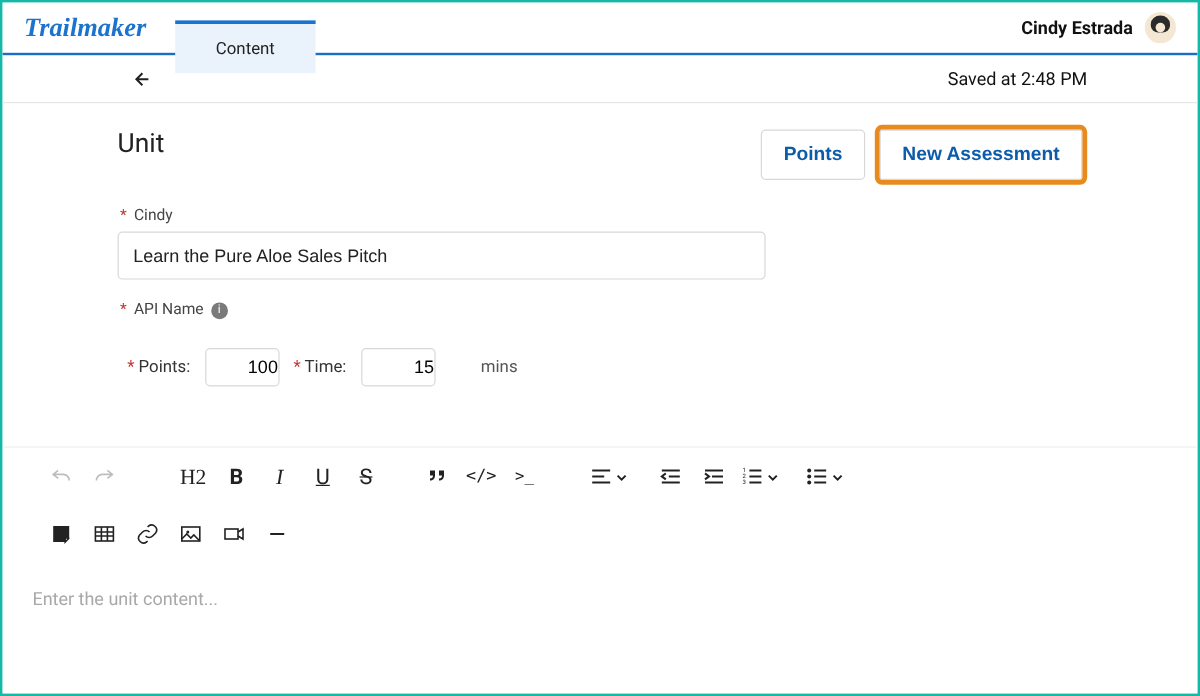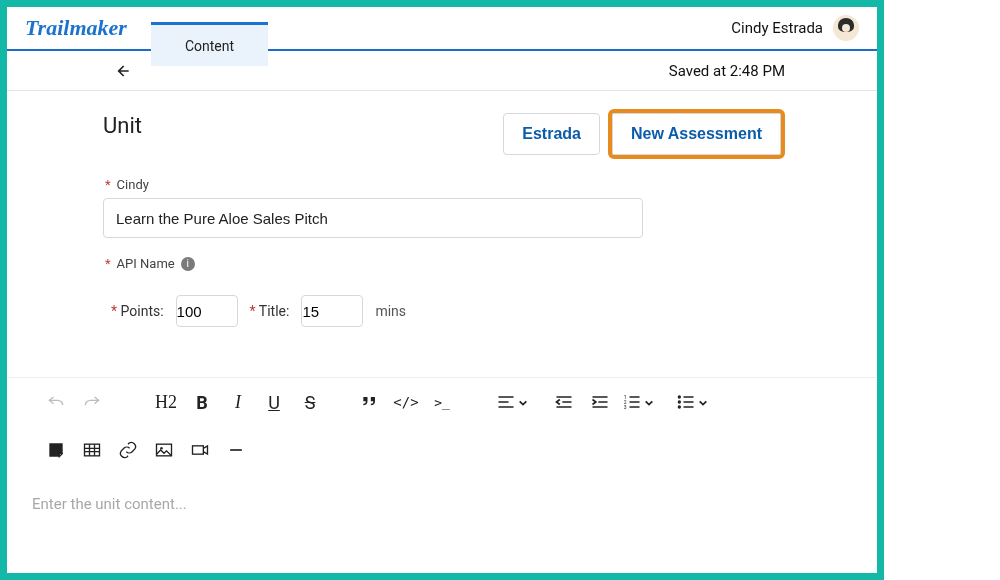--- a/index.html
+++ b/index.html
@@ -1,29 +1,29 @@
 <!DOCTYPE html>
 <html><head>
 <meta charset="utf-8">
 <style>
   * { box-sizing: border-box; margin: 0; padding: 0; }
   html, body { width: 1000px; height: 580px; font-family: -apple-system, BlinkMacSystemFont, "Segoe UI", Roboto, Helvetica, Arial, sans-serif; background: #fff; }
-  .frame { width: 884px; height: 580px; border: 7px solid #14b8a6; position: relative; overflow: hidden; }
+  .frame { width: 1000px; height: 580px; border: 2px solid #14b8a6; position: relative; overflow: hidden; }
 
   
   .topbar { display: flex; align-items: center; height: 44px; border-bottom: 2px solid #1b6cc6; padding: 0 18px; }
   .logo { font-family: Georgia, "Times New Roman", serif; font-size: 22px; font-weight: 700; font-style: italic; }
   .logo-a { color: #1b73cf; }
   .logo-b { color: #1b73cf; font-style: italic; }
   .tab {
     margin-left: 24px; height: 44px; display: flex; align-items: center; padding: 0 34px;
     background: #eaf3fb; border-top: 3px solid #1b73cf; color: #222; font-size: 14px; margin-top: 32px;
   }
   .topbar-spacer { flex: 1; }
-  .username { font-size: 15px; font-weight: 400; color: #111; margin-right: 10px; }
+  .username { font-size: 15px; font-weight: 700; color: #111; margin-right: 10px; }
   .avatar { width: 26px; height: 26px; border-radius: 50%; background: #f4e7d3; position: relative; overflow: hidden; }
   .avatar::before { content:""; position:absolute; top:3px; left:5px; width:16px; height:14px; border-radius:50% 50% 40% 40%; background:#2b2b2b; }
   .avatar::after  { content:""; position:absolute; top:9px; left:9px; width:8px; height:8px; border-radius:50%; background:#f4e7d3; }
 
   
   .secbar { display:flex; align-items:center; height:40px; padding:0 18px; border-bottom:1px solid #e5e5e5; }
   .back-btn { width:30px; height:30px; display:flex; align-items:center; justify-content:center; cursor:pointer; margin-left:82px; }
   .back-btn svg { width:20px; height:20px; stroke:#222; stroke-width:2; fill:none; }
   .secbar-spacer { flex:1; }
   .saved-text { font-size:15px; color:#111; margin-right:74px; }
@@ -45,22 +45,22 @@
   .label { font-size:13px; color:#444; display:flex; align-items:center; gap:6px; margin-bottom:6px; margin-left:2px; }
   .req { color:#c23934; }
   .info-icon { width:14px; height:14px; border-radius:50%; background:#7a7a7a; color:#fff; font-size:10px; display:inline-flex; align-items:center; justify-content:center; font-style: normal; }
   .text-input {
     width:100%; height:40px; border:1px solid #d8d8d8; border-radius:4px; padding:13px 12px;
     font-size:15px; color:#222; background:#fff;
   }
 
   .inline-fields { display:flex; align-items:center; gap:12px; margin-top:24px; margin-left:8px; }
   .inline-label { font-size:14px; color:#333; }
-  .num-input { width:62px; height:32px; border:1px solid #d8d8d8; border-radius:4px; text-align:left; font-size:15px; }
-  .mins { font-size:14px; color:#555; }
+  .num-input { width:62px; height:32px; border:1px solid #d8d8d8; border-radius:4px; text-align:right; font-size:15px; }
+  .mins { font-size:14px; color:#555;margin-left:26px; }
 
   
   .editor { position:absolute; left:1px; right:1px; top:370px; bottom:1px; border-top:1px solid #eee; }
   .toolbar-row { display:flex; align-items:center; gap:8px; padding:10px 34px; }
   .tool { width:28px; height:28px; display:flex; align-items:center; justify-content:center; cursor:pointer; color:#222; }
   .tool svg { width:20px; height:20px; stroke:#222; stroke-width:1.6; fill:none; }
   .tool .fill { fill:#222; stroke:none; }
   .h2 { font-size:18px; font-weight:400; font-family: Georgia, serif; }
   .b  { font-weight:700; font-size:18px; }
   .i  { font-style:italic; font-size:18px; font-family: Georgia, serif; }
@@ -102,21 +102,21 @@
     <div class="secbar-spacer"></div>
     <div class="saved-text">Saved at 2:48 PM</div>
   </div>
 
   <div class="main">
     <div class="header-row">
       <div class="unit-title">Unit</div>
       <div class="header-spacer"></div>
       <div class="btn-row">
         <button class="btn">
-          <span>Estrada</span>
+          <span>Points</span>
         </button>
         <button class="btn btn-highlight">
           <span>New Assessment</span>
         </button>
       </div>
     </div>
 
     <div class="form">
       <div class="field">
         <div class="label">
@@ -130,21 +130,21 @@
         <div class="label">
           <span class="req">*</span>
           <span>API Name</span>
           <span class="info-icon">i</span>
         </div>
       </div>
 
       <div class="inline-fields">
         <span class="inline-label"><span class="req">*</span> <span>Points:</span></span>
         <input class="num-input" value="100" style="">
-        <span class="inline-label"><span class="req">*</span> <span>Title:</span></span>
+        <span class="inline-label"><span class="req">*</span> <span>Time:</span></span>
         <input class="num-input" value="15" style="">
         <span class="mins">mins</span>
       </div>
     </div>
   </div>
 
   <div class="editor">
     <div class="toolbar-row">
       <div class="tool">
         <svg viewBox="0 0 24 24">

